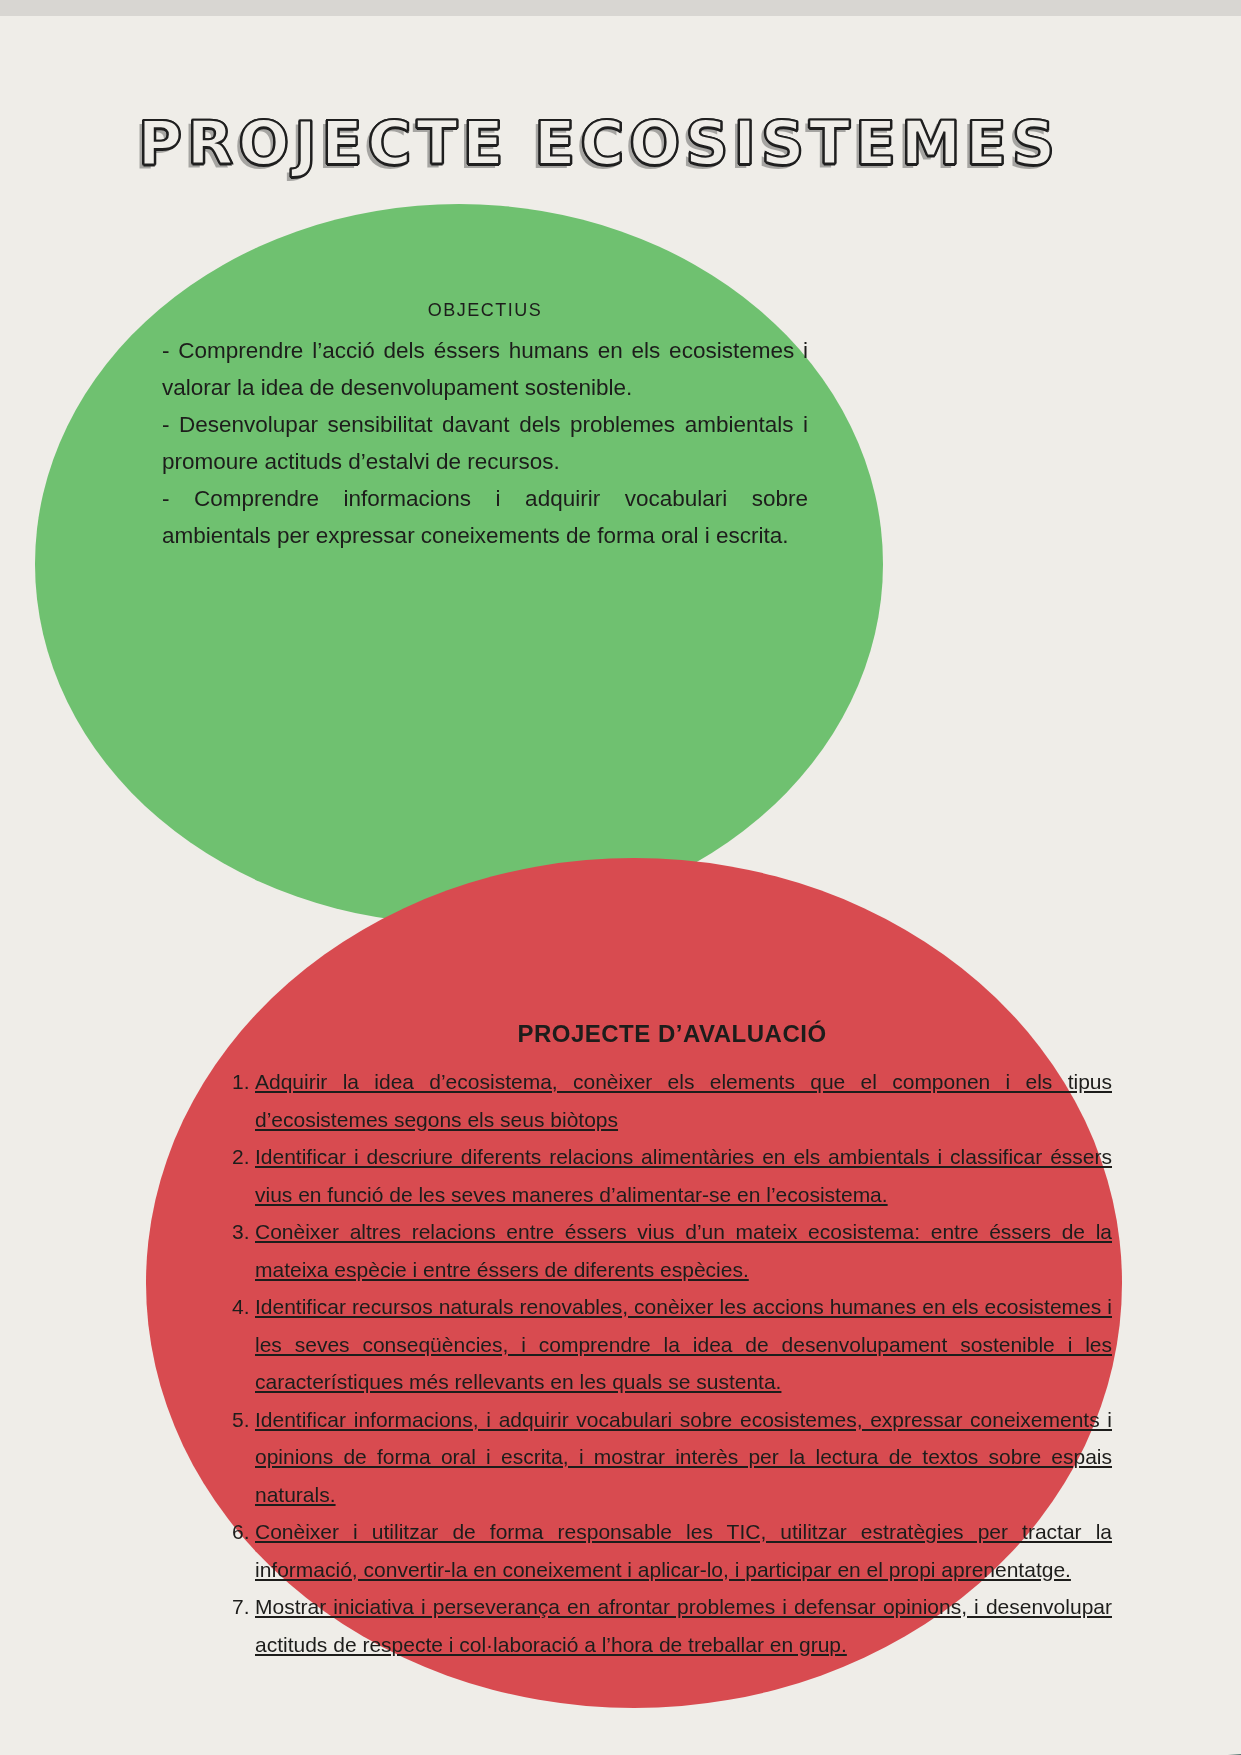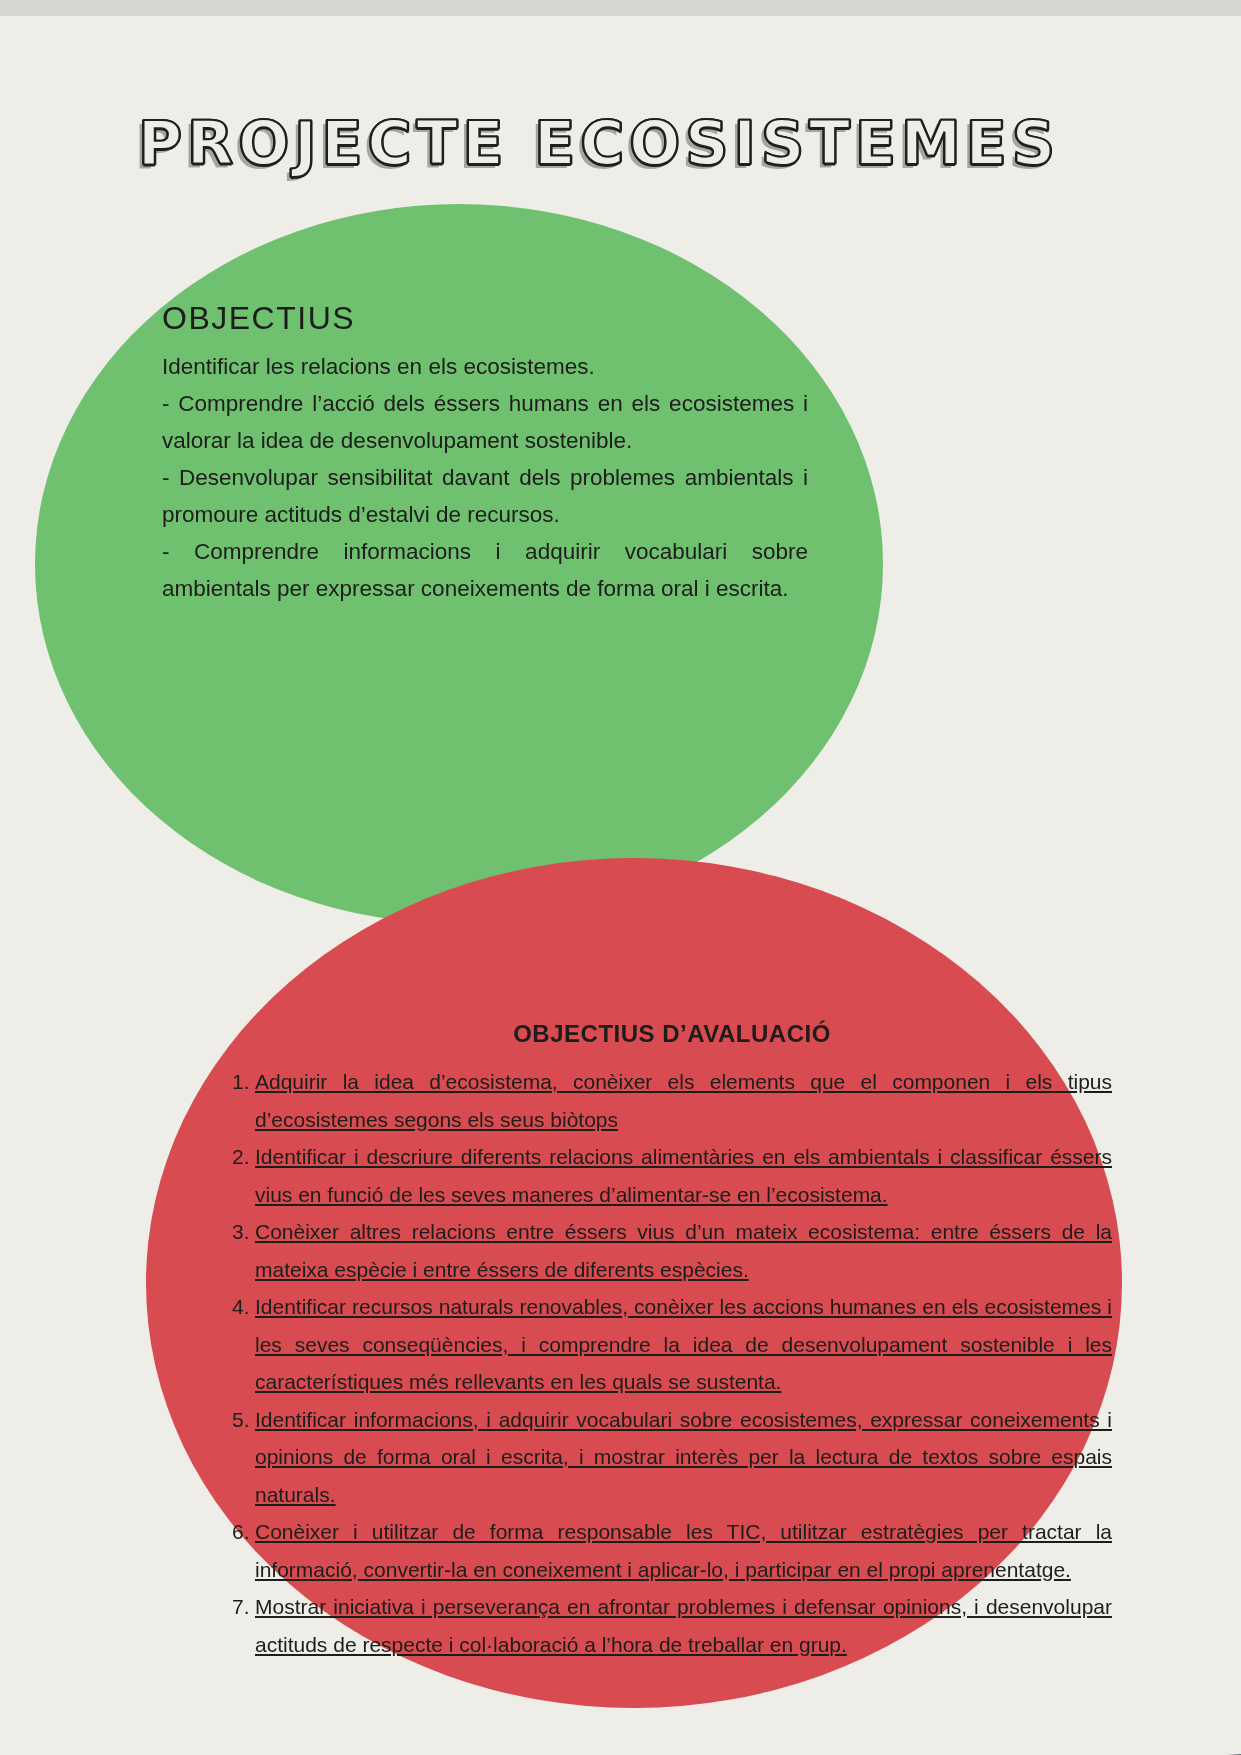--- a/index.html
+++ b/index.html
@@ -41,22 +41,22 @@
 
   
   .objectius {
     position: absolute;
     left: 162px;
     top: 284px;
     width: 646px;
   }
   .objectius-heading {
     margin: 0 0 11px 0;
-    text-align: left;
-    font-size: 32px;
+    text-align: center;
+    font-size: 18px;
     font-weight: 400;
     letter-spacing: 1.5px;
   }
   .objectius-body p {
     margin: 0;
     font-size: 22.5px;
     line-height: 37px;
     text-align: justify;
   }
 
@@ -104,33 +104,32 @@
 
   <div class="ellipse ellipse-green"></div>
   <div class="ellipse ellipse-red"></div>
   <div class="ellipse ellipse-teal"></div>
 
   <section class="objectius">
     <h2 class="objectius-heading">OBJECTIUS</h2>
     <div class="objectius-body">
 
 
-        <p>Identificar les relacions en els ecosistemes.</p>
 
         <p>- Comprendre l’acció dels éssers humans en els ecosistemes i valorar la idea de desenvolupament sostenible.</p>
 
         <p>- Desenvolupar sensibilitat davant dels problemes ambientals i promoure actituds d’estalvi de recursos.</p>
 
         <p>- Comprendre informacions i adquirir vocabulari sobre ambientals per expressar coneixements de forma oral i escrita.</p>
 
       </div>
   </section>
 
   <section class="criteris">
-    <h2 class="criteris-heading">OBJECTIUS D’AVALUACIÓ</h2>
+    <h2 class="criteris-heading">PROJECTE D’AVALUACIÓ</h2>
     <ol class="criteris-list">
 
         <li>Adquirir la idea d’ecosistema, conèixer els elements que el componen i els tipus d’ecosistemes segons els seus biòtops</li>
 
         <li>Identificar i descriure diferents relacions alimentàries en els ambientals i classificar éssers vius en funció de les seves maneres d’alimentar-se en l’ecosistema.</li>
 
         <li>Conèixer altres relacions entre éssers vius d’un mateix ecosistema: entre éssers de la mateixa espècie i entre éssers de diferents espècies.</li>
 
         <li>Identificar recursos naturals renovables, conèixer les accions humanes en els ecosistemes i les seves conseqüències, i comprendre la idea de desenvolupament sostenible i les característiques més rellevants en les quals se sustenta.</li>
 

